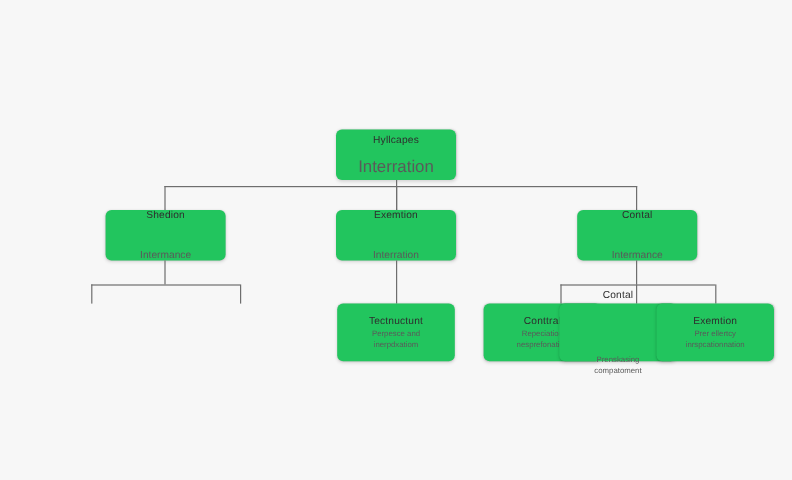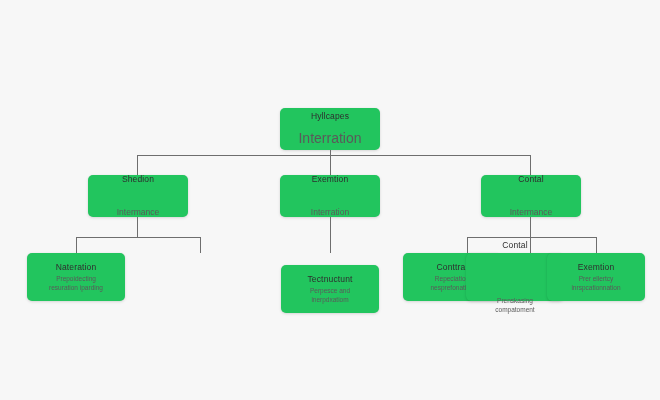--- a/index.html
+++ b/index.html
@@ -122,28 +122,23 @@
   <div class="conn v" style="left:200px; top:237px; height:16px;"></div>
 
   <div class="conn v" style="left:330px; top:217px; height:36px;"></div>
 
   <div class="conn v" style="left:530px; top:217px; height:20px;"></div>
   <div class="conn h" style="left:467px; top:237px; width:129px;"></div>
   <div class="conn v" style="left:467px; top:237px; height:16px;"></div>
   <div class="conn v" style="left:530px; top:237px; height:16px;"></div>
   <div class="conn v" style="left:596px; top:237px; height:16px;"></div>
 
-  <div class="node level-3" style="left:27px; top:253px;">
-    <div class="title">Nateration</div>
-    <div class="sub">Prepoidecting
-resuration iparding</div>
-  </div>
 
 
-  <div class="node level-3" style="left:281px; top:265px;">
+  <div class="node level-3" style="left:281px; top:253px;">
     <div class="title">Tectnuctunt</div>
     <div class="sub">Perpesce and
 inerpdxatiom</div>
   </div>
 
   <div class="node level-3" style="left:403px; top:253px;">
     <div class="title">Conttral</div>
     <div class="sub">Repeciation
 nesprefonatimt</div>
   </div>

